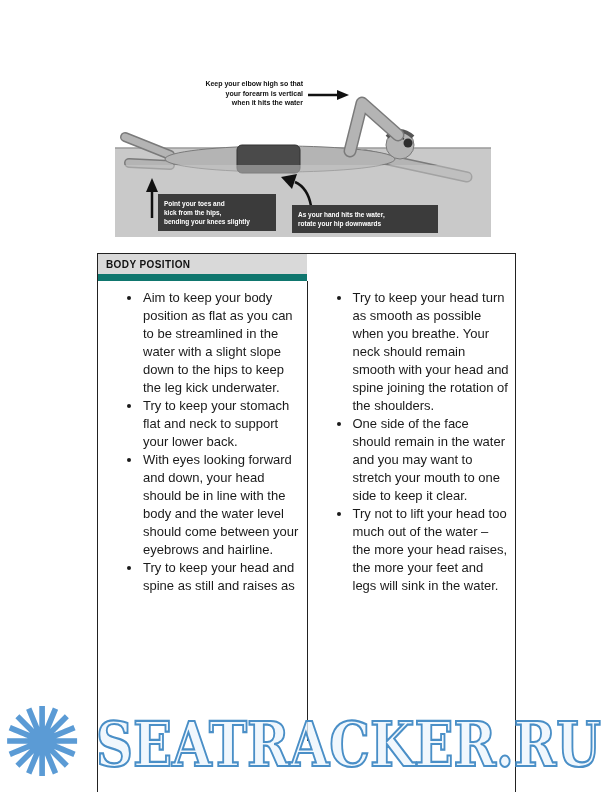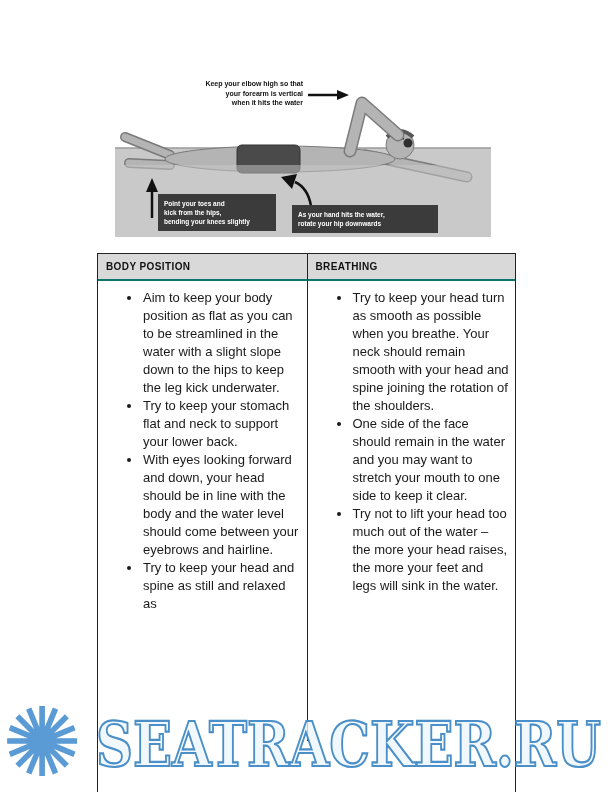--- a/index.html
+++ b/index.html
@@ -31,21 +31,21 @@
     position:absolute;left:97px;top:253px;width:419px;height:539px;
     box-sizing:border-box;
     border:1px solid #222;border-bottom:none;
     overflow:hidden;background:transparent;
   }
   .thead,.tbody{display:grid;grid-template-columns:1fr 1fr;}
   .tbody{height:512px;}
   .th{
     height:27px;box-sizing:border-box;
     background:#d9d9d9;
-    border-bottom:2px solid #0f766e;
+    border-bottom:7px solid #0f766e;
     display:flex;align-items:center;
     padding:0 8px;
     font-size:10px;font-weight:bold;letter-spacing:.4px;color:#111;
   }
   .th + .th, .td + .td{border-left:1px solid #222;}
   .td{box-sizing:border-box;padding:8px 6px 0 2px;height:460px;}
   .td ul{margin:0;padding:0 0 0 42px;}
   .td li{
     font-size:13px;line-height:18px;margin:0;padding-left:1px;
     color:#1a1a1a;
@@ -103,29 +103,28 @@
 when it hits the water</div>
   <div class="anno-box anno-toes">Point your toes and
 kick from the hips,
 bending your knees slightly</div>
   <div class="anno-box anno-hand">As your hand hits the water,
 rotate your hip downwards</div>
 
   <div class="doc-table">
     <div class="thead">
       <div class="th">BODY POSITION</div>
-      <div class="th">BREATHING</div>
     </div>
     <div class="tbody">
       <div class="td">
         <ul>
           <li>Aim to keep your body position as flat as you can to be streamlined in the water with a slight slope down to the hips to keep the leg kick underwater.</li>
           <li>Try to keep your stomach flat and neck to support your lower back.</li>
           <li>With eyes looking forward and down, your head should be in line with the body and the water level should come between your eyebrows and hairline.</li>
-          <li>Try to keep your head and spine as still and relaxed as</li>
+          <li>Try to keep your head and spine as still and raises as</li>
         </ul>
       </div>
       <div class="td">
         <ul>
           <li>Try to keep your head turn as smooth as possible when you breathe. Your neck should remain smooth with your head and spine joining the rotation of the shoulders.</li>
           <li>One side of the face should remain in the water and you may want to stretch your mouth to one side to keep it clear.</li>
           <li>Try not to lift your head too much out of the water – the more your head raises, the more your feet and legs will sink in the water.</li>
         </ul>
       </div>
     </div>

